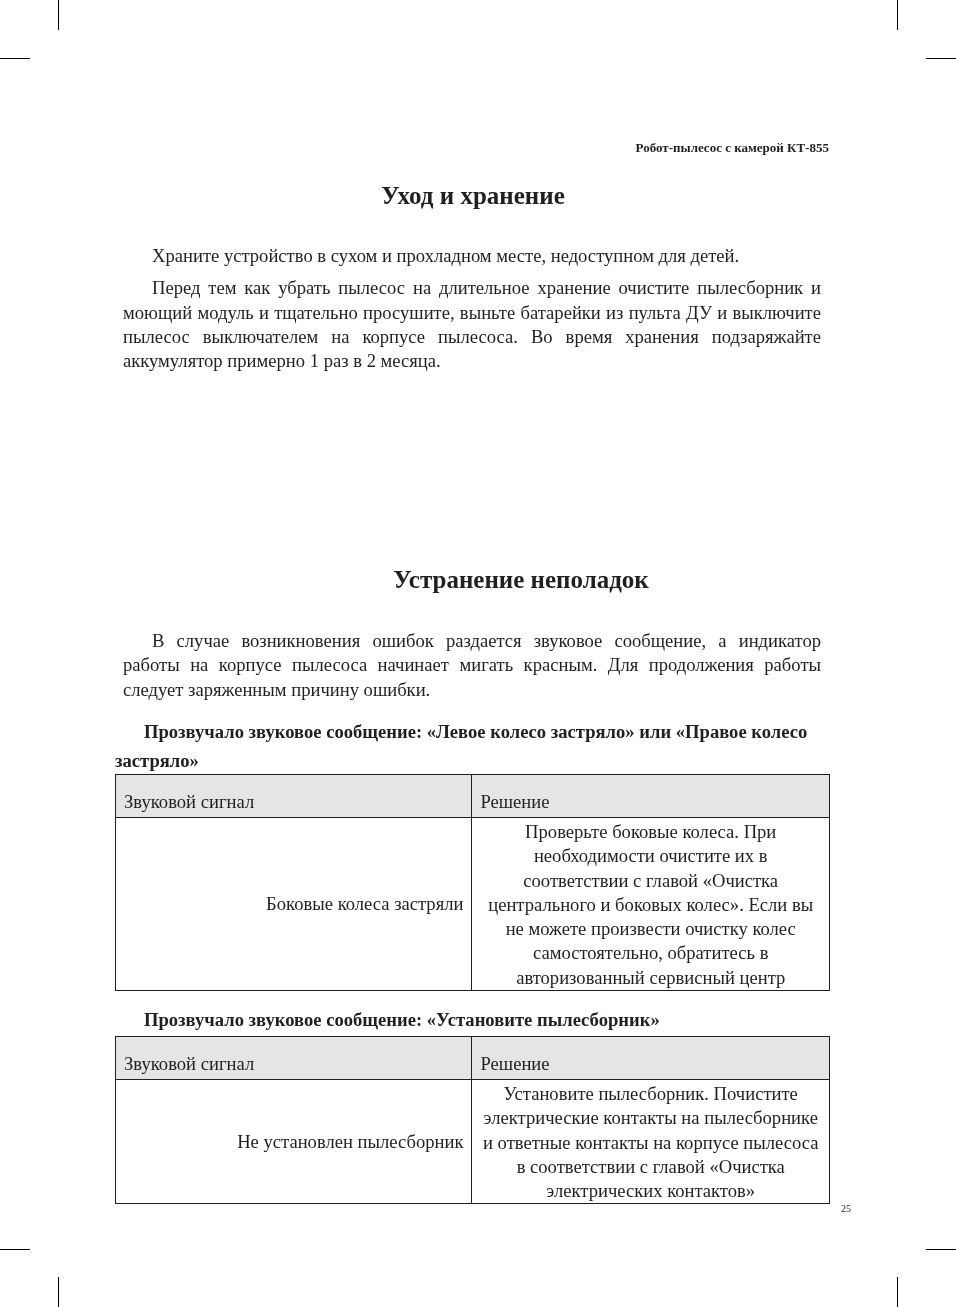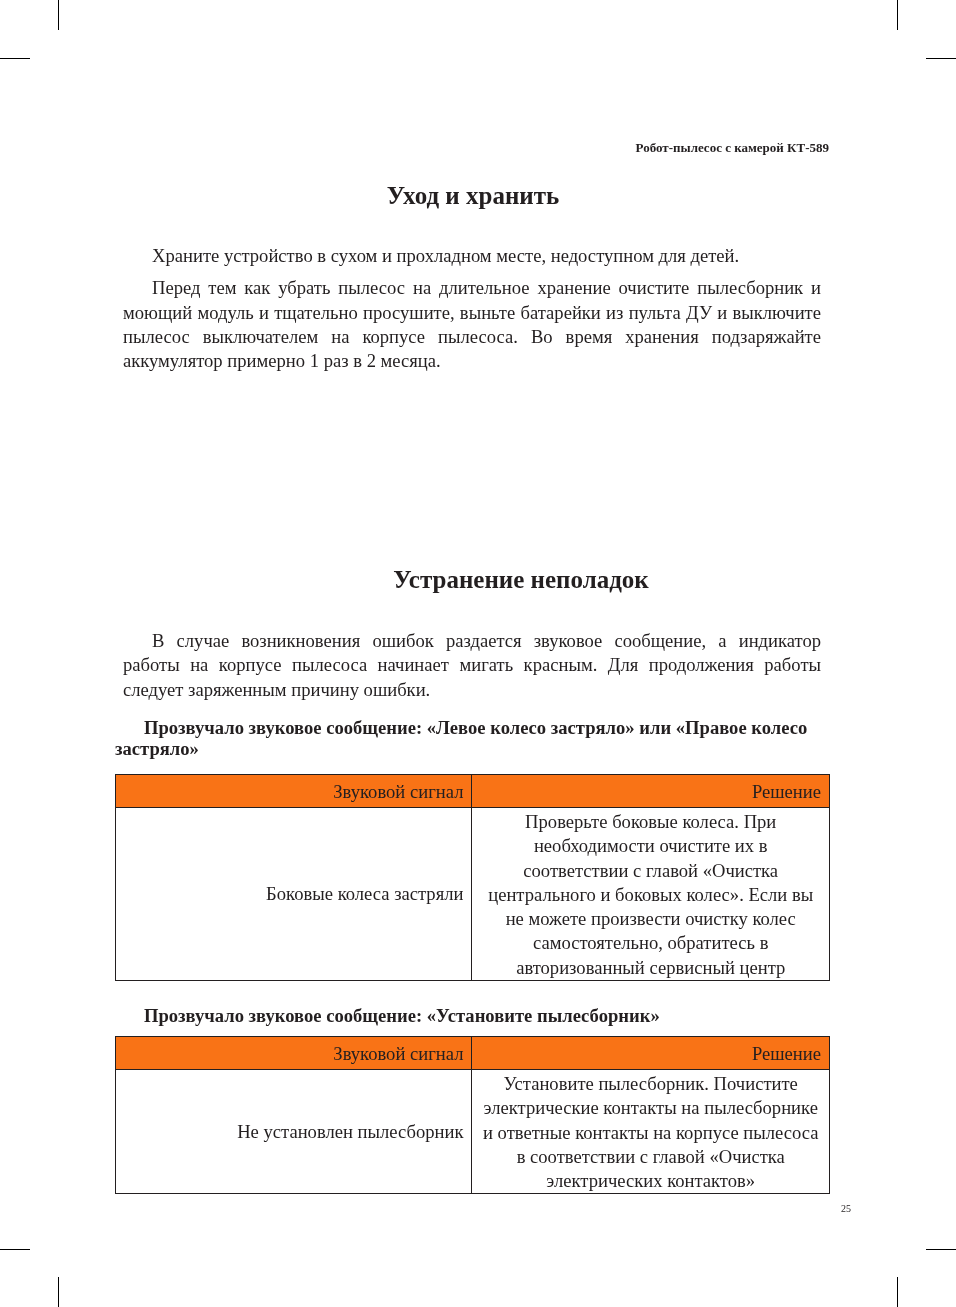--- a/index.html
+++ b/index.html
@@ -48,44 +48,44 @@
   }
   .para-block p {
     margin: 8px;
     text-indent: 29px;
   }
   .sub-heading {
     position: absolute;
     left: 115px;
     width: 714px;
     font-size: 18.6px;
-    line-height: 21px;
+    line-height: 29px;
     font-weight: bold;
     text-indent: 29px;
     margin: 0;
   }
   table.trouble {
     position: absolute;
     left: 115px;
     width: 715px;
     border-collapse: collapse;
     font-size: 18.6px;
     line-height: 24.3px;
   }
   table.trouble th, table.trouble td {
     border: 1px solid #231f20;
     padding: 0 8px;
     vertical-align: middle;
   }
   table.trouble th {
-    background: #f97316;
+    background: #e5e5e5;
     font-weight: normal;
-    text-align: right;
+    text-align: left;
     height: 29px;
-    padding-top: 3px;
+    padding-top: 13px;
   }
   table.trouble td.signal {
     width: 340px;
     text-align: right;
   }
   table.trouble td.solution {
     width: 341px;
     padding-top: 2px;
     padding-bottom: 0px;
     text-align: center;
@@ -102,23 +102,23 @@
 
 <div class="crop v" style="left:58px; top:0;"></div>
 <div class="crop h" style="left:0; top:58px;"></div>
 <div class="crop v" style="left:897px; top:0;"></div>
 <div class="crop h" style="left:926px; top:58px;"></div>
 <div class="crop h" style="left:0; top:1249px;"></div>
 <div class="crop v" style="left:58px; top:1277px;"></div>
 <div class="crop h" style="left:926px; top:1249px;"></div>
 <div class="crop v" style="left:897px; top:1277px;"></div>
 
-<div class="running-header">Робот-пылесос с камерой КТ-589</div>
+<div class="running-header">Робот-пылесос с камерой КТ-855</div>
 
-<h1 class="section-title" style="top:182px;">Уход и хранить</h1>
+<h1 class="section-title" style="top:182px;">Уход и хранение</h1>
 
 <div class="para-block" style="top:236px;">
   <p>Храните устройство в сухом и прохладном месте, недоступном для детей.</p>
   <p>Перед тем как убрать пылесос на длительное хранение очистите пылесборник и моющий модуль и тщательно просушите, выньте батарейки из пульта ДУ и выключите пылесос выключателем на корпусе пылесоса. Во время хранения подзаряжайте аккумулятор примерно 1 раз в 2 месяца.</p>
 </div>
 
 <h1 class="section-title" style="top:566px;padding-left:48px;">Устранение неполадок</h1>
 
 <div class="para-block" style="top:621px;">
   <p>В случае возникновения ошибок раздается звуковое сообщение, а индикатор работы на корпусе пылесоса начинает мигать красным. Для продолжения работы следует заряженным причину ошибки.</p>

